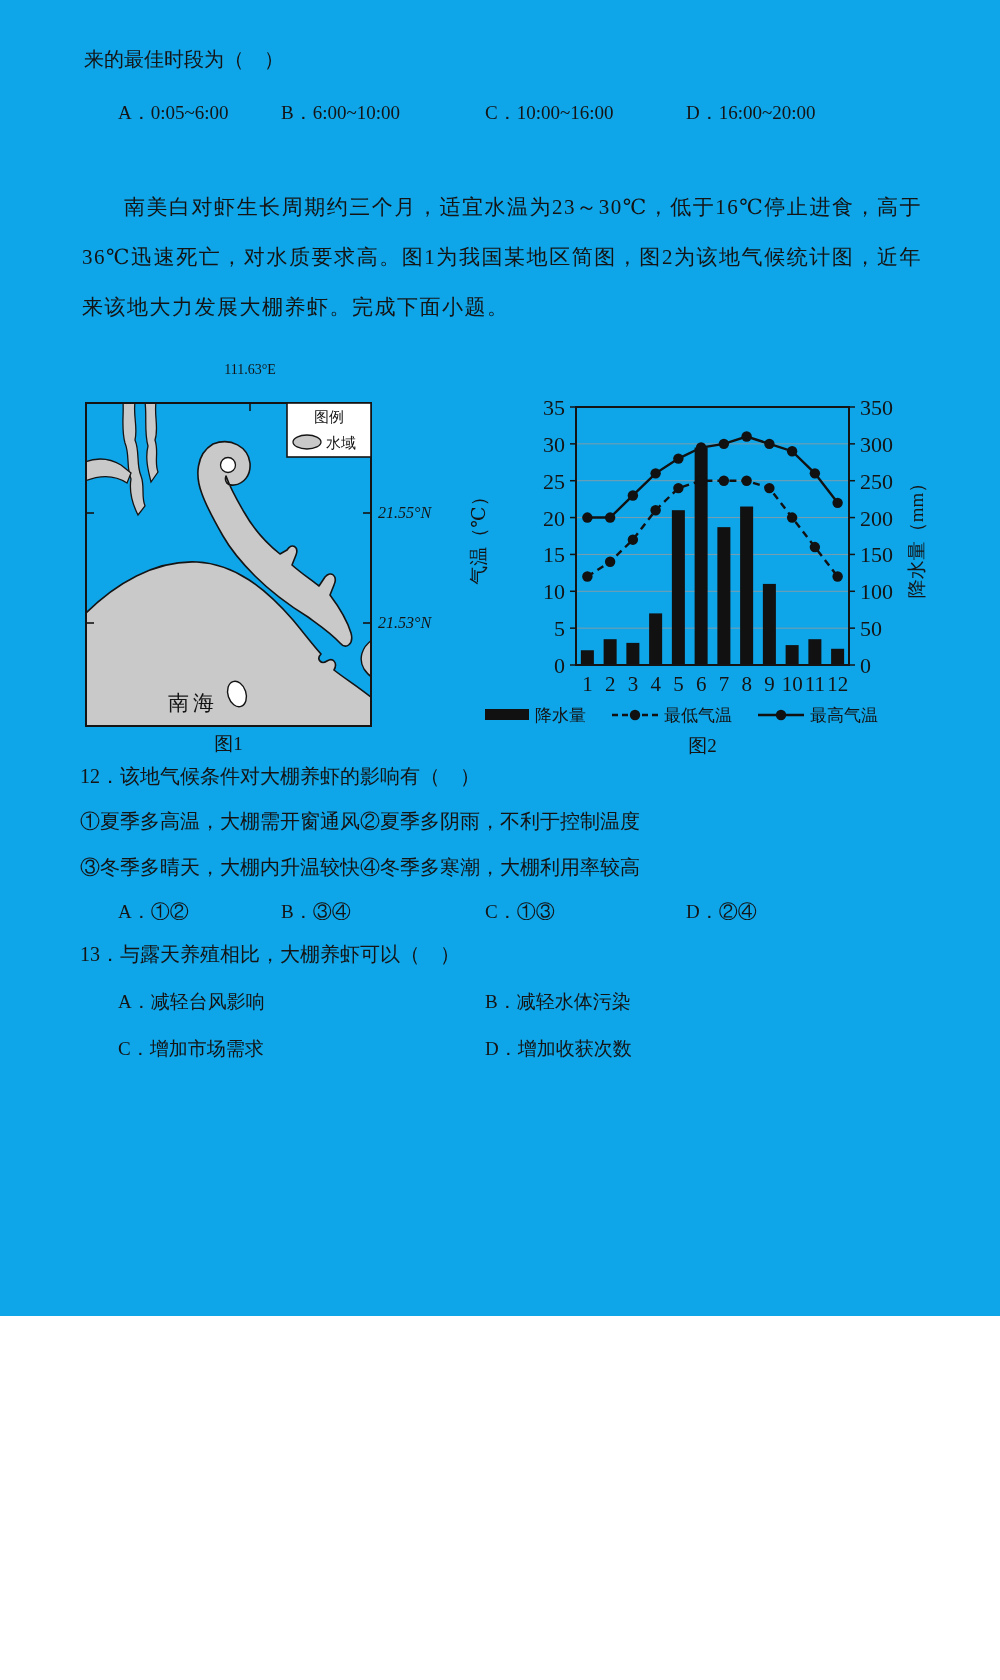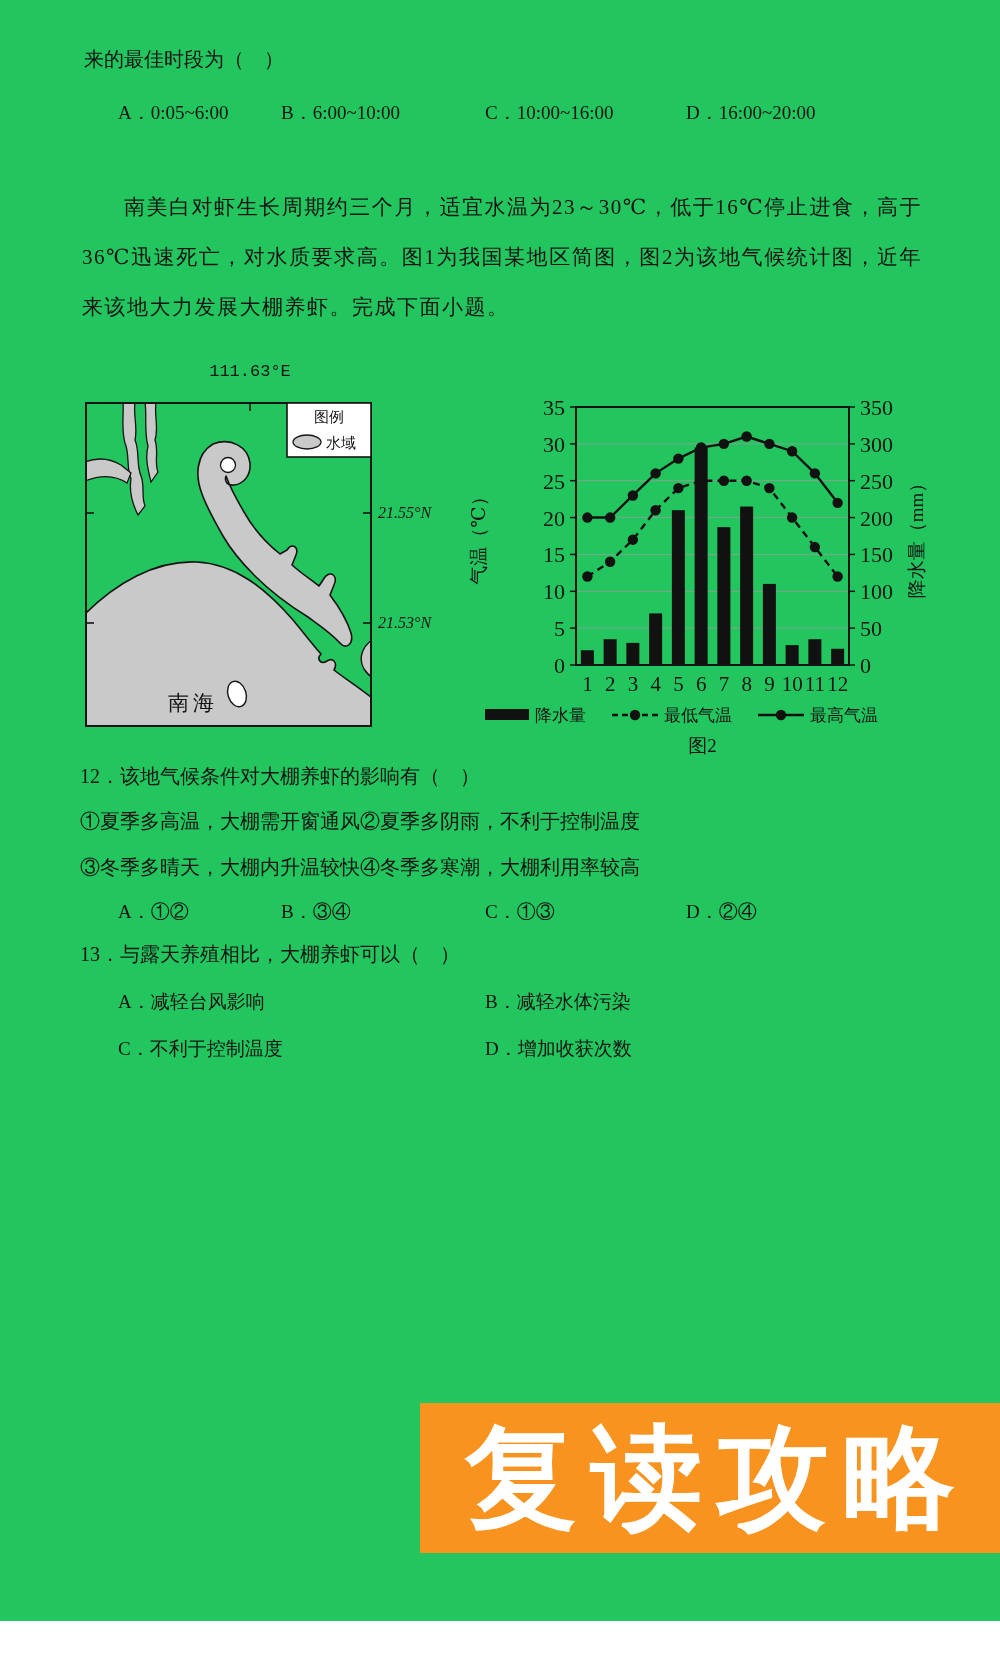--- a/index.html
+++ b/index.html
@@ -1,25 +1,25 @@
 <!DOCTYPE html>
 <html><head>
 <meta charset="utf-8">
 <style>
   html,body{margin:0;padding:0;background:#ffffff;}
-  .page{position:relative;width:1000px;height:1621px;background:#22c55e;overflow:hidden;
+  .page{position:relative;width:1000px;height:1316px;background:#0ea5e9;overflow:hidden;
         font-family:"Liberation Serif","DejaVu Serif",serif;color:#141414;}
   .abs{position:absolute;white-space:nowrap;}
   .txt{font-size:20px;}
   .para{position:absolute;left:82px;width:840px;font-size:21px;line-height:50px;
         text-align:justify;text-indent:2em;letter-spacing:1.5px;color:#141414;}
   .opt{position:absolute;font-size:19px;white-space:nowrap;}
   .caption{position:absolute;text-align:center;font-size:19px;}
   .latlabel{position:absolute;font-size:16px;font-style:italic;}
-  .lonlabel{position:absolute;width:120px;text-align:center;font-size:17px;font-family:Liberation Mono, monospace;}
+  .lonlabel{position:absolute;width:120px;text-align:center;font-size:14px;}
   .banner{position:absolute;left:420px;top:1403px;width:580px;height:150px;
           display:flex;align-items:center;justify-content:center;}
   .banner span{font-family:"Liberation Sans","DejaVu Sans",sans-serif;font-weight:700;
                font-size:112px;letter-spacing:14px;margin-right:-14px;line-height:1;}
   svg text{font-family:"Liberation Serif","DejaVu Serif",serif;fill:#141414;}
 </style>
 </head>
 <body>
 
 <div class="page">
@@ -67,20 +67,21 @@
     <rect x="202" y="1" width="84" height="54" fill="#ffffff" stroke="#141414" stroke-width="1.6"></rect>
     <text x="244" y="20" text-anchor="middle" font-size="15">图例</text>
     <ellipse class="water" cx="222" cy="40" rx="14" ry="7" stroke="#141414" stroke-width="1.3" fill="#c9c9c9"></ellipse>
     <text x="241" y="46" text-anchor="start" font-size="15">水域</text>
 
     <text x="108" y="308" text-anchor="middle" font-size="21" letter-spacing="4">南海</text>
   </svg>
 
   <div class="latlabel" style="left:378px;top:504px">21.55°N</div>
   <div class="latlabel" style="left:378px;top:614px">21.53°N</div>
+  <div class="caption" style="left:85px;top:731px;width:287px">图1</div>
 
   <svg id="chart-svg" class="abs" style="left:455px;top:352px" width="495" height="385" viewBox="0 0 495 385">
       <g>
         <line x1="121" y1="276.14285714285717" x2="394" y2="276.14285714285717" stroke="#9a9a9a" stroke-width="0.8"></line>
         <line x1="121" y1="239.28571428571428" x2="394" y2="239.28571428571428" stroke="#9a9a9a" stroke-width="0.8"></line>
         <line x1="121" y1="202.42857142857144" x2="394" y2="202.42857142857144" stroke="#9a9a9a" stroke-width="0.8"></line>
         <line x1="121" y1="165.57142857142858" x2="394" y2="165.57142857142858" stroke="#9a9a9a" stroke-width="0.8"></line>
         <line x1="121" y1="128.71428571428572" x2="394" y2="128.71428571428572" stroke="#9a9a9a" stroke-width="0.8"></line>
         <line x1="121" y1="91.85714285714286" x2="394" y2="91.85714285714286" stroke="#9a9a9a" stroke-width="0.8"></line>
       </g>
@@ -202,21 +203,21 @@
   <div class="abs txt" style="left:80px;top:854px">③冬季多晴天，大棚内升温较快④冬季多寒潮，大棚利用率较高</div>
   <div class="abs txt" style="left:80px;top:808px">①夏季多高温，大棚需开窗通风②夏季多阴雨，不利于控制温度</div>
   <div class="opt" style="left:118px;top:899px">A．①②</div>
   <div class="opt" style="left:281px;top:899px">B．③④</div>
   <div class="opt" style="left:485px;top:899px">C．①③</div>
   <div class="opt" style="left:686px;top:899px">D．②④</div>
 
   <div class="abs txt" style="left:80px;top:941px">13．与露天养殖相比，大棚养虾可以（　）</div>
   <div class="opt" style="left:118px;top:989px">A．减轻台风影响</div>
   <div class="opt" style="left:485px;top:989px">B．减轻水体污染</div>
-  <div class="opt" style="left:118px;top:1036px">C．不利于控制温度</div>
+  <div class="opt" style="left:118px;top:1036px">C．增加市场需求</div>
   <div class="opt" style="left:485px;top:1036px">D．增加收获次数</div>
 
 
   <div class="banner" style="background: rgb(247, 147, 30); justify-content: center;">
     <span style="color: rgb(255, 255, 255);">复读攻略</span>
   </div>
 
 </div>
 
 </body></html>

